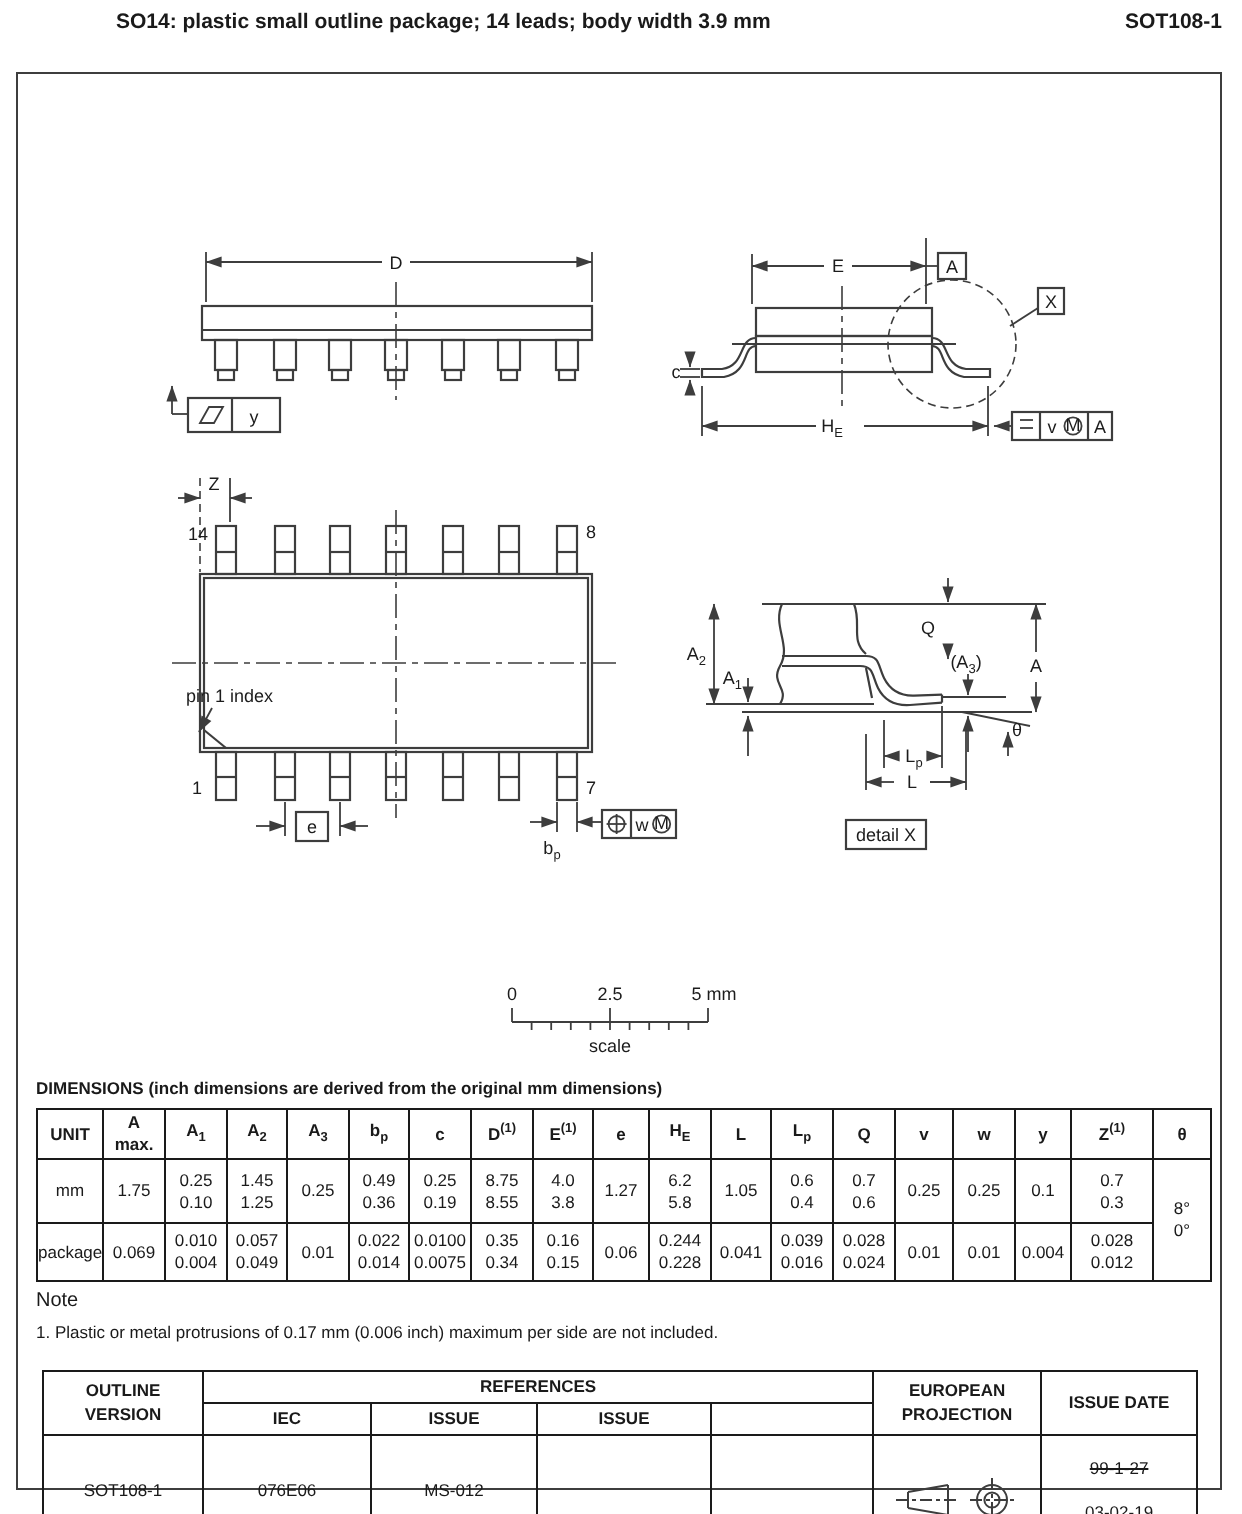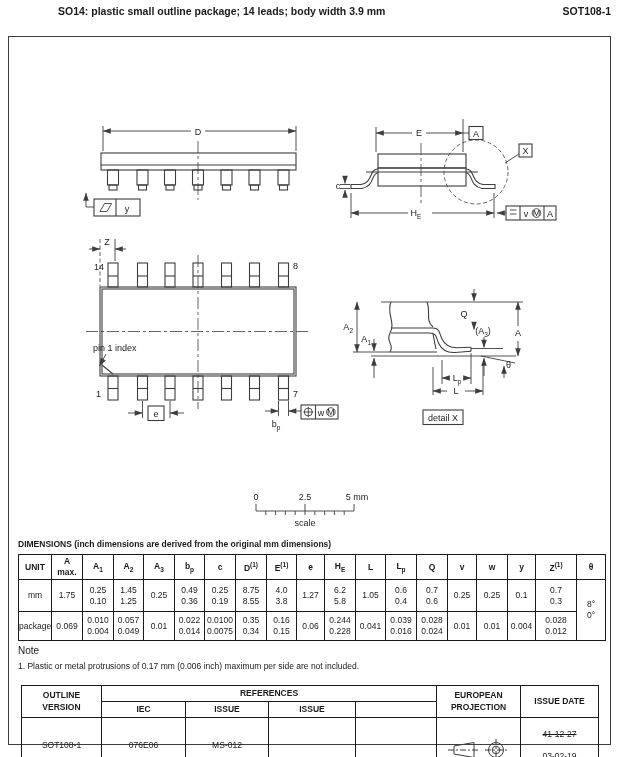--- a/index.html
+++ b/index.html
@@ -432,20 +432,20 @@
               <line x1="10" y1="17" x2="30" y2="20.5"></line>
               <line x1="4" y1="13" x2="36" y2="13" stroke-dasharray="6 2 2 2"></line>
               <circle cx="52" cy="13" r="3.8"></circle>
               <circle cx="52" cy="13" r="7.5"></circle>
               <line x1="41" y1="13" x2="63" y2="13" stroke-dasharray="6 2 2 2"></line>
               <line x1="52" y1="2" x2="52" y2="24" stroke-dasharray="6 2 2 2"></line>
             </g>
           </svg>
         </td>
         <td>
-          <div class="old-date">41-12-27</div>
+          <div class="old-date">99-1-27</div>
           <div>03-02-19</div>
         </td>
       </tr>
     </tbody>
       </table>
   </div>
 </div>
 
 </body></html>

